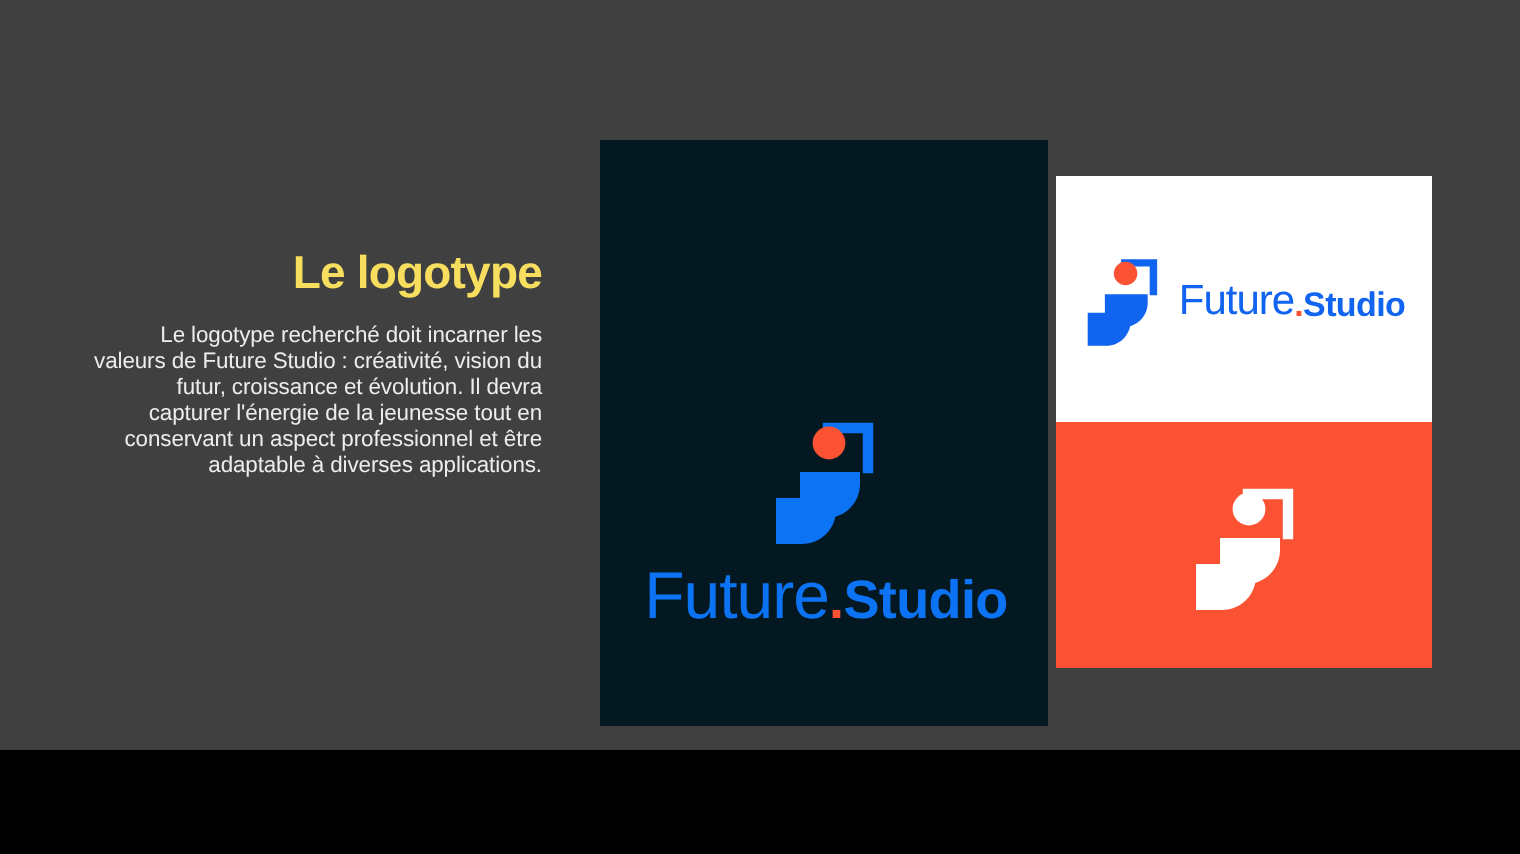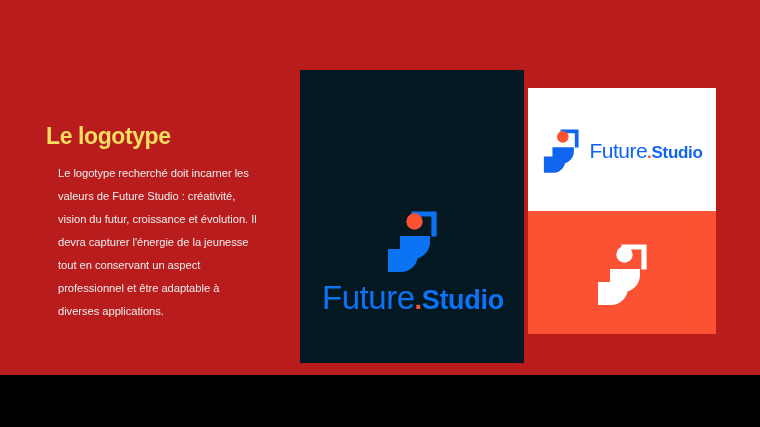--- a/index.html
+++ b/index.html
@@ -3,41 +3,41 @@
 <meta charset="utf-8">
 <style>
   html,body{margin:0;padding:0;}
   body{
     width:760px;height:427px;
     background:#000000;
     font-family:"Liberation Sans","DejaVu Sans",sans-serif;
     overflow:hidden;
     position:relative;
   }
-  .slide{position:relative;width:760px;height:375px;background:#b91c1c;}
+  .slide{position:relative;width:760px;height:375px;background:#404040;text-align:right;}
 
   
   .text-col{
     position:absolute;
     left:46px; top:124px;
     width:225px;
   }
   .title{
     font-size:23px;
     font-weight:bold;
     letter-spacing:-0.4px;
     color:#F7DE5F;
     margin:0 0 14px 0;
     line-height:1.05;
   }
   .body-text{
     font-size:11.2px;
-    line-height:23px;
+    line-height:13px;
     color:#EDEDED;
-    margin:12px;
+    margin:0;
     letter-spacing:-0.05px;
   }
 
   
   .panel-dark{
     position:absolute;
     left:300px; top:70px;
     width:224px; height:293px;
     background:#041821;
   }

